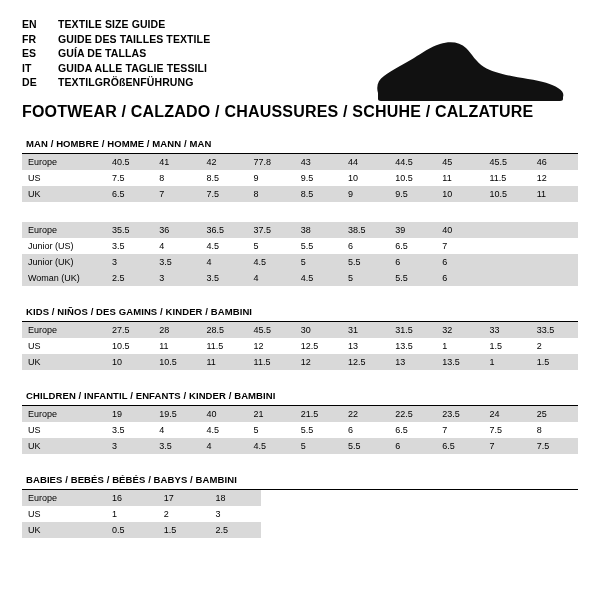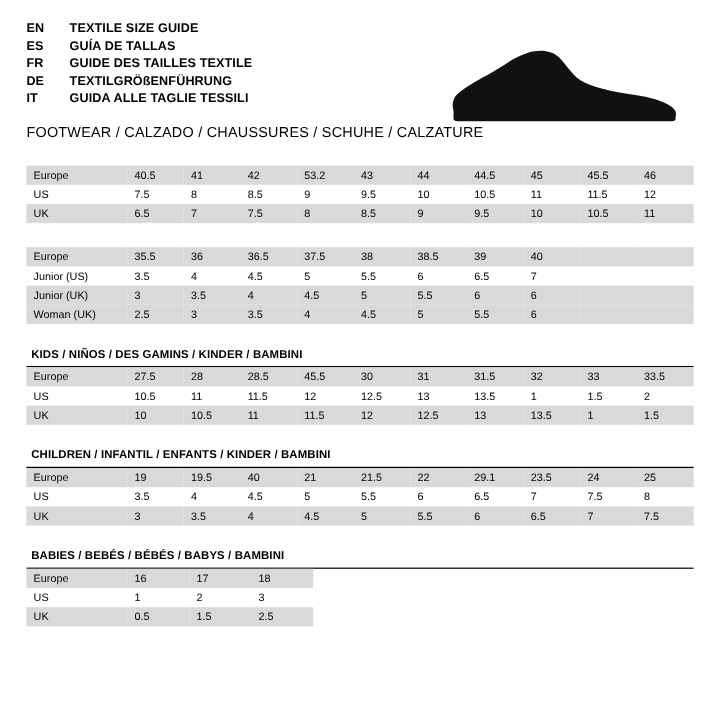--- a/index.html
+++ b/index.html
@@ -42,22 +42,22 @@
     width: 36px;
   }
   .shoe {
     position: absolute;
     top: 18px;
     right: 8px;
     width: 200px;
     height: 70px;
   }
   .section-title {
-    font-size: 12px;
-    font-weight: normal;
+    font-size: 16px;
+    font-weight: bold;
     margin-top: 12px;
     letter-spacing: 0.2px;
   }
   
   .block {
     margin-top: 20px;
   }
   .block-title {
     font-size: 9.5px;
     font-weight: bold;
@@ -99,59 +99,60 @@
 <div class="page">
 
   <div class="header">
     <table class="lang-table">
       <tbody>
         <tr>
           <td class="lang-code">EN</td>
           <td>TEXTILE SIZE GUIDE</td>
         </tr>
         <tr>
+          <td class="lang-code">FR</td>
+          <td>GUIDE DES TAILLES TEXTILE</td>
+        </tr>
+        <tr>
           <td class="lang-code">ES</td>
           <td>GUÍA DE TALLAS</td>
         </tr>
         <tr>
-          <td class="lang-code">FR</td>
-          <td>GUIDE DES TAILLES TEXTILE</td>
+          <td class="lang-code">IT</td>
+          <td>GUIDA ALLE TAGLIE TESSILI</td>
         </tr>
         <tr>
           <td class="lang-code">DE</td>
           <td>TEXTILGRÖßENFÜHRUNG</td>
-        </tr>
-        <tr>
-          <td class="lang-code">IT</td>
-          <td>GUIDA ALLE TAGLIE TESSILI</td>
         </tr>
       </tbody>
     </table>
 
     <div class="shoe">
       <svg viewBox="0 0 200 70" width="200" height="70" aria-hidden="true">
         <path d="M8 57 C6 50 8 44 14 40 C22 34 34 28 44 22 C52 17 60 11 70 8
                  C80 5 90 6 96 12 C102 18 106 26 114 31 C124 37 140 40 158 43
                  C172 45 182 48 188 52 C193 55 194 58 193 61 L8 61 Z" fill="#111111"></path>
         <path d="M8 60 L193 60 L193 63 C193 64 192 65 190 65 L11 65 C9 65 8 64 8 63 Z" fill="#111111"></path>
       </svg>
     </div>
 
     <div class="section-title">FOOTWEAR / CALZADO / CHAUSSURES / SCHUHE / CALZATURE</div>
   </div>
 
   <div class="block">
+    <div class="block-title">MAN / HOMBRE / HOMME / MANN / MAN</div>
     <table class="sizes">
       <tbody>
         <tr class="shaded">
           <td class="row-label">Europe</td>
           <td>40.5</td>
           <td>41</td>
           <td>42</td>
-          <td>53.2</td>
+          <td>77.8</td>
           <td>43</td>
           <td>44</td>
           <td>44.5</td>
           <td>45</td>
           <td>45.5</td>
           <td>46</td>
         </tr>
         <tr>
           <td class="row-label">US</td>
           <td>7.5</td>
@@ -293,21 +294,21 @@
     <table class="sizes">
       <tbody>
         <tr class="shaded">
           <td class="row-label">Europe</td>
           <td>19</td>
           <td>19.5</td>
           <td>40</td>
           <td>21</td>
           <td>21.5</td>
           <td>22</td>
-          <td>29.1</td>
+          <td>22.5</td>
           <td>23.5</td>
           <td>24</td>
           <td>25</td>
         </tr>
         <tr>
           <td class="row-label">US</td>
           <td>3.5</td>
           <td>4</td>
           <td>4.5</td>
           <td>5</td>

